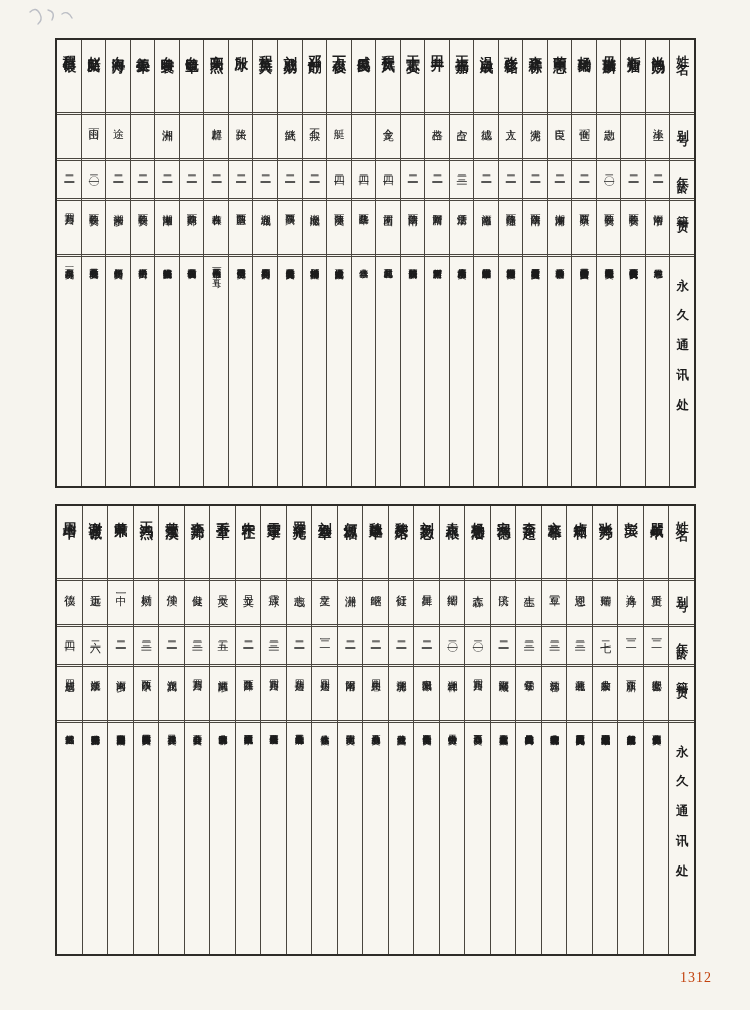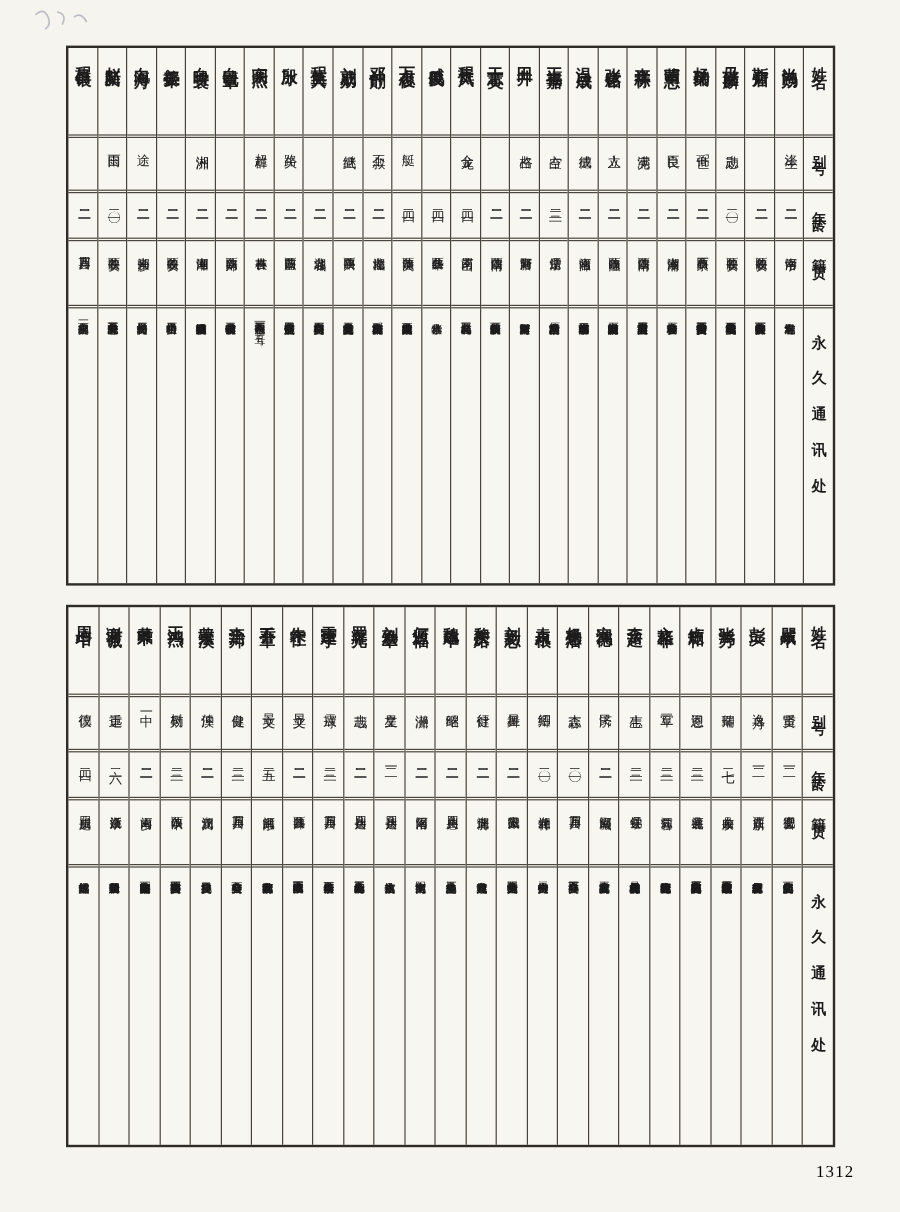--- a/index.html
+++ b/index.html
@@ -43,21 +43,21 @@
   .r3>span{font-size:11px;letter-spacing:1px;}
   .r4>span{font-size:10px;letter-spacing:.5px;}
   .r5>span{font-size:9px;line-height:11px;letter-spacing:0;}
   .head .r1>span{font-size:13px;font-weight:700;letter-spacing:7px;}
   .head .r2>span{font-size:12px;font-weight:700;letter-spacing:6px;}
   .head .r3>span{font-size:12px;font-weight:700;letter-spacing:6px;}
   .head .r4>span{font-size:12px;font-weight:700;letter-spacing:6px;}
   .head .r5>span{font-size:12.5px;font-weight:700;letter-spacing:30px;padding-top:6px;}
   .pagenum{
     position:absolute;right:38px;bottom:24px;
-    font-family:"Liberation Serif",serif;font-size:14px;letter-spacing:1px;color:#000000;
+    font-family:"Liberation Serif",serif;font-size:14px;letter-spacing:1px;color:#c2410c;
   }
   .scan-mark{position:absolute;left:24px;top:4px;width:60px;height:30px;opacity:.55;}
 </style>
 </head>
 <body>
 
 <div class="sheet">
 
   <svg class="scan-mark" viewBox="0 0 60 30">
     <path d="M6 8 q6 -6 10 2 q3 6 -2 10 M24 6 q8 2 4 10 M38 10 q6 -4 10 4" stroke="#8d93a4" stroke-width="1.4" fill="none" stroke-linecap="round"></path>

